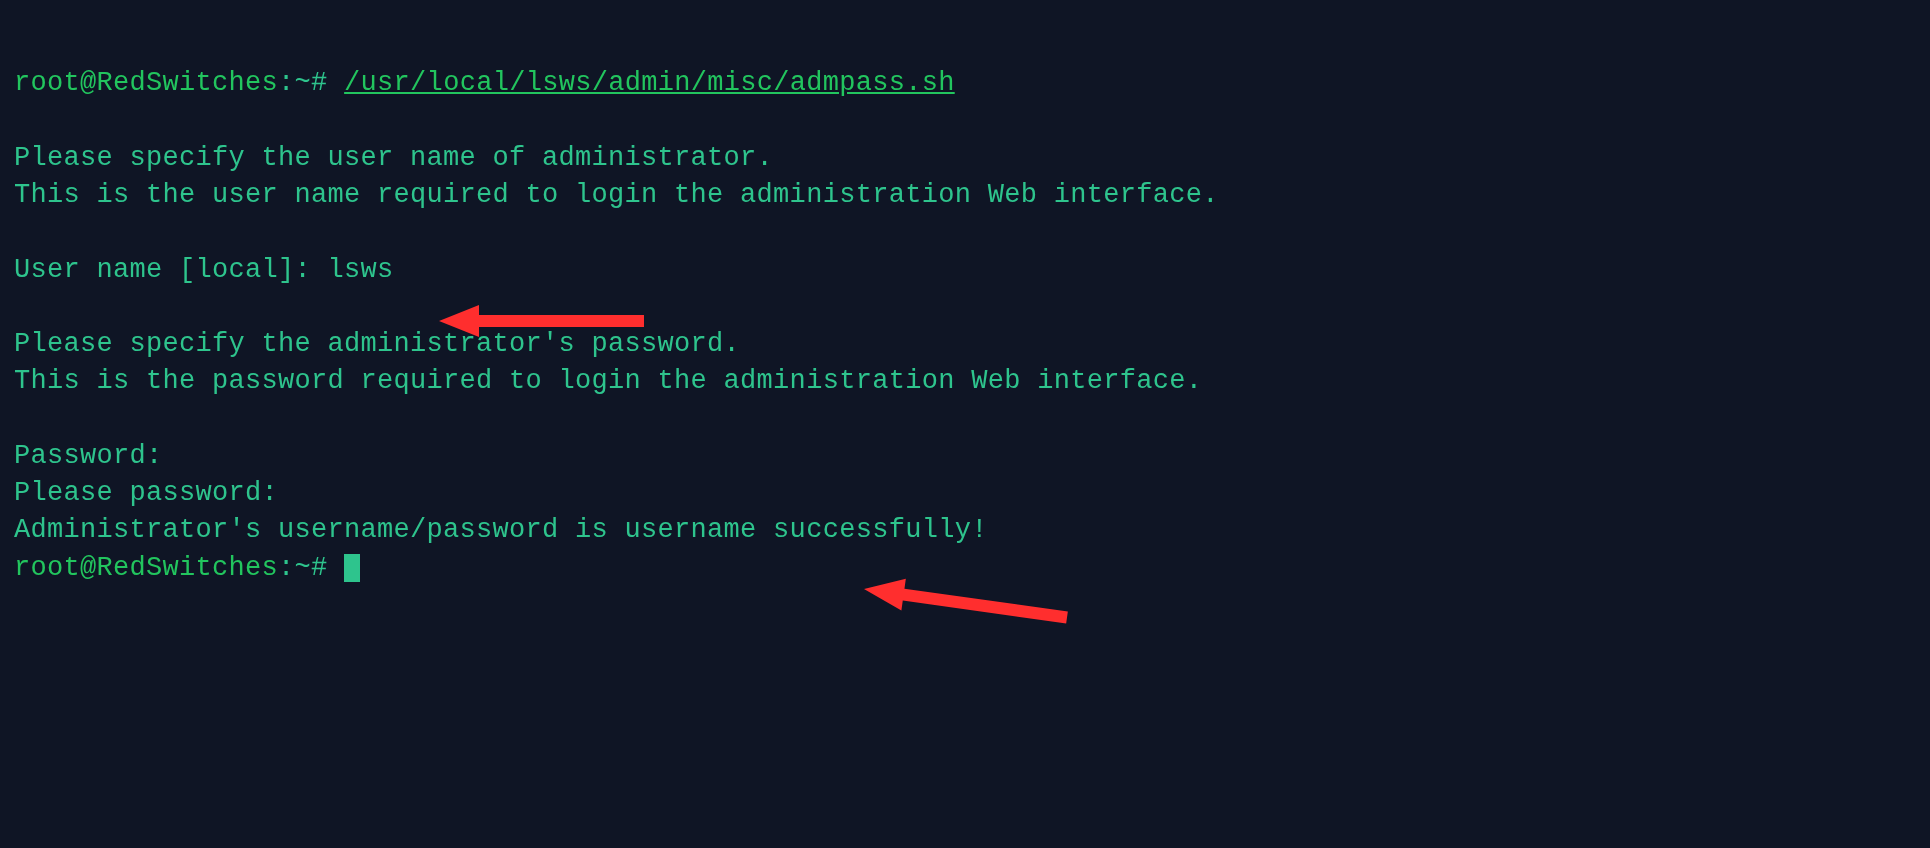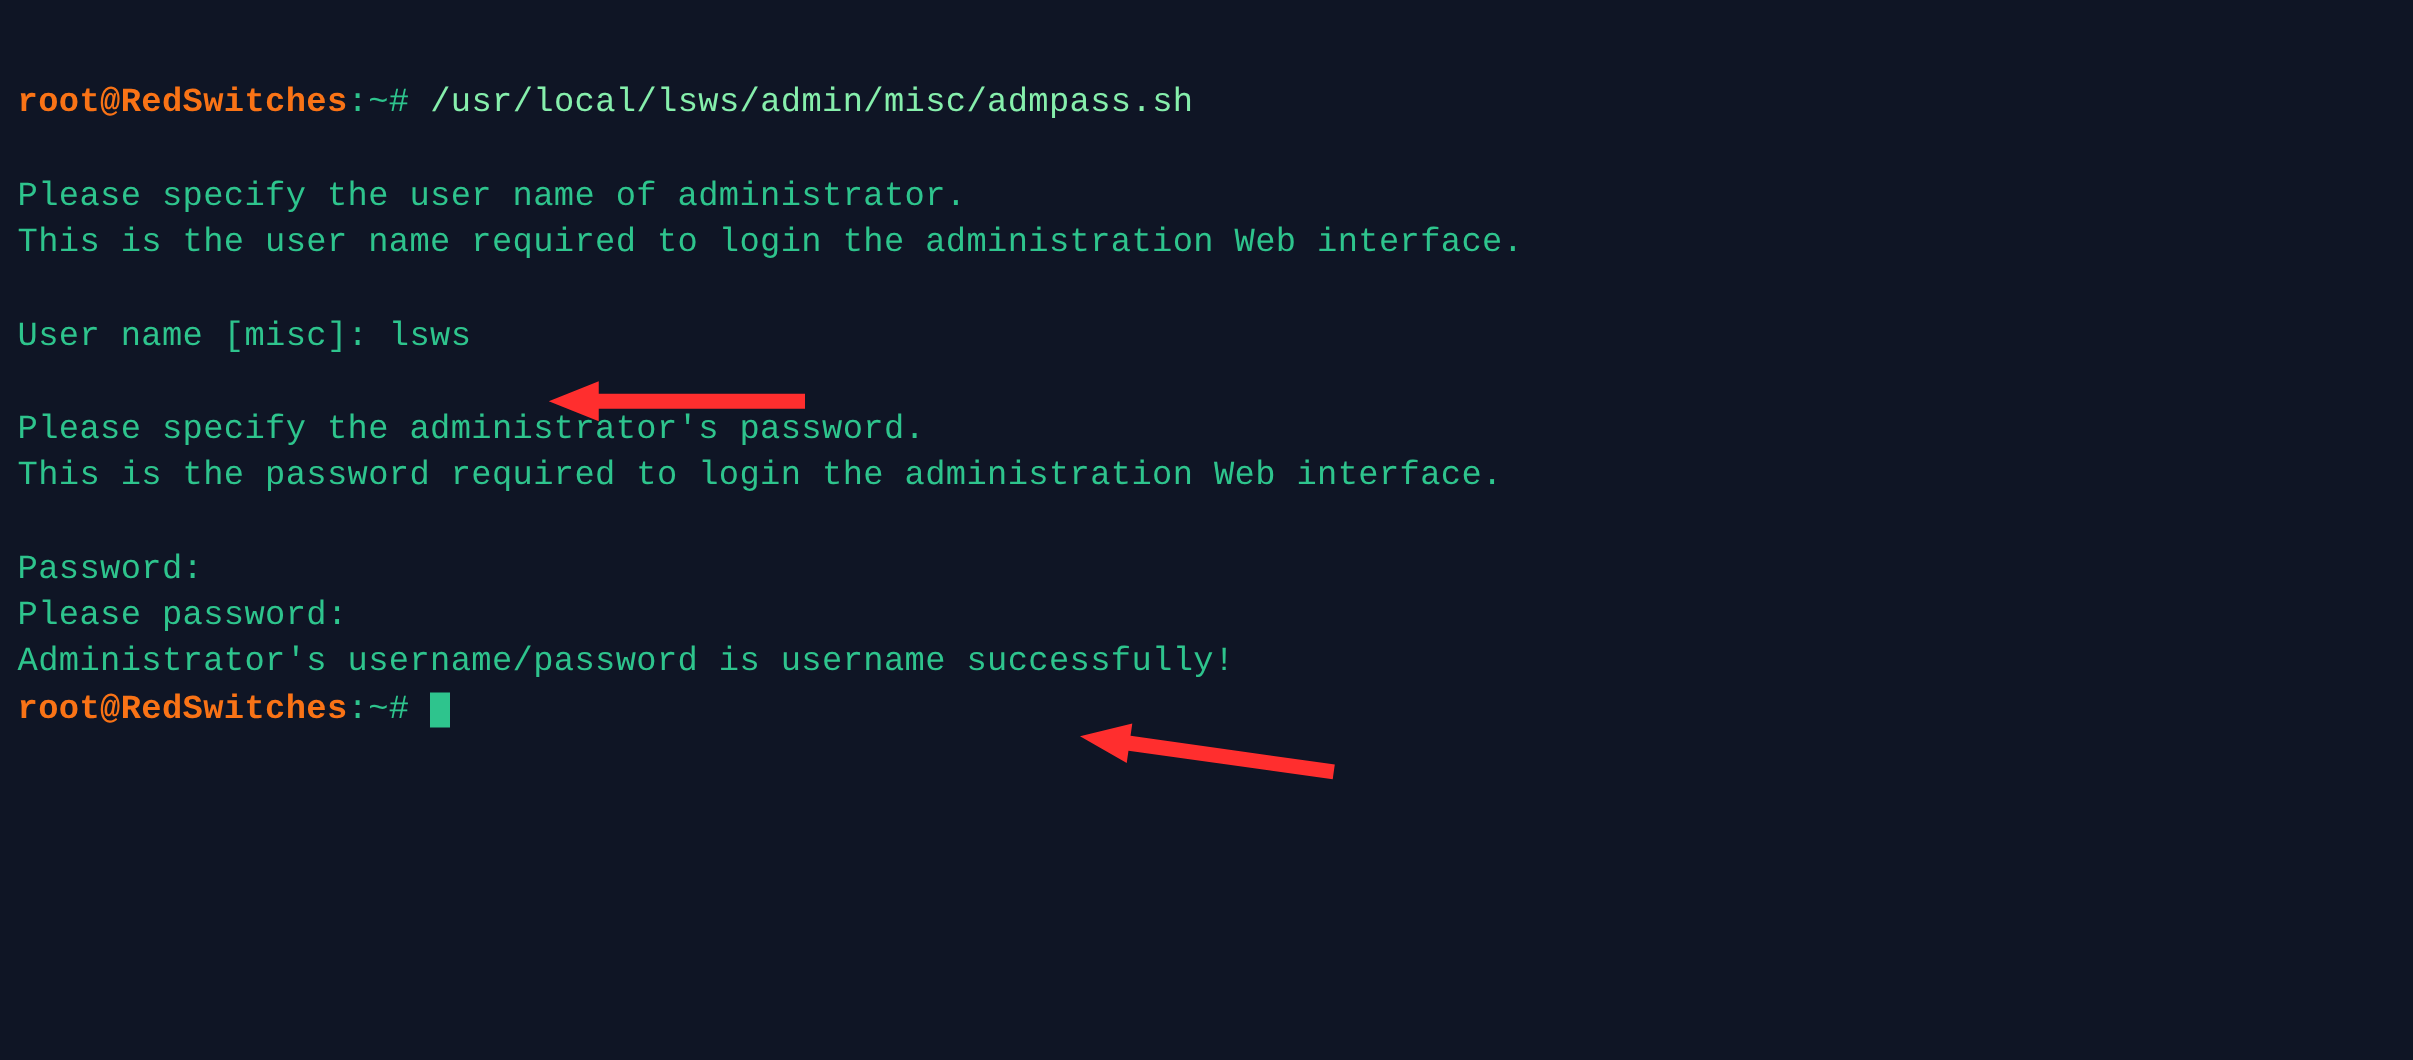--- a/index.html
+++ b/index.html
@@ -18,34 +18,34 @@
       height: 848px;
       overflow: hidden;
       font-weight: 400;
       letter-spacing: 0.3px;
     }
     .terminal {
       white-space: pre;
       position: relative;
     }
     .prompt-user {
-      color: #f97316;
-      font-weight: bold;
+      color: #22c55e;
     }
     .prompt-sep {
       color: #2ec48d;
     }
     .prompt-path {
       color: #2ec48d;
     }
     .prompt-hash {
       color: #2ec48d;
     }
     .command {
-      color: #86efac;
+      color: #22c55e;
+      text-decoration: underline;
     }
     .output {
       color: #2ec48d;
       font-family: Liberation Mono, monospace;
     }
     .cursor {
       display: inline-block;
       width: 16px;
       height: 28px;
       background-color: #2ec48d;
@@ -70,21 +70,21 @@
   </style>
 </head>
 <body>
 
 <div class="terminal">
 <span><span class="prompt-user">root@RedSwitches</span><span class="prompt-sep">:</span><span class="prompt-path">~</span><span class="prompt-hash">#</span> <span class="command">/usr/local/lsws/admin/misc/admpass.sh</span></span>
 <span class="output"></span>
 <span class="output">Please specify the user name of administrator.</span>
 <span class="output">This is the user name required to login the administration Web interface.</span>
 <span class="output"></span>
-<span><span class="output">User name [misc]: </span><span class="output">lsws</span></span>
+<span><span class="output">User name [local]: </span><span class="output">lsws</span></span>
 <span class="output"></span>
 <span class="output">Please specify the administrator's password.</span>
 <span class="output">This is the password required to login the administration Web interface.</span>
 <span class="output"></span>
 <span class="output">Password:</span>
 <span class="output">Please password:</span>
 <span class="output">Administrator's username/password is username successfully!</span>
 <span><span class="prompt-user">root@RedSwitches</span><span class="prompt-sep">:</span><span class="prompt-path">~</span><span class="prompt-hash">#</span> <span class="cursor"></span></span>
 
   <div class="arrow arrow-1">

